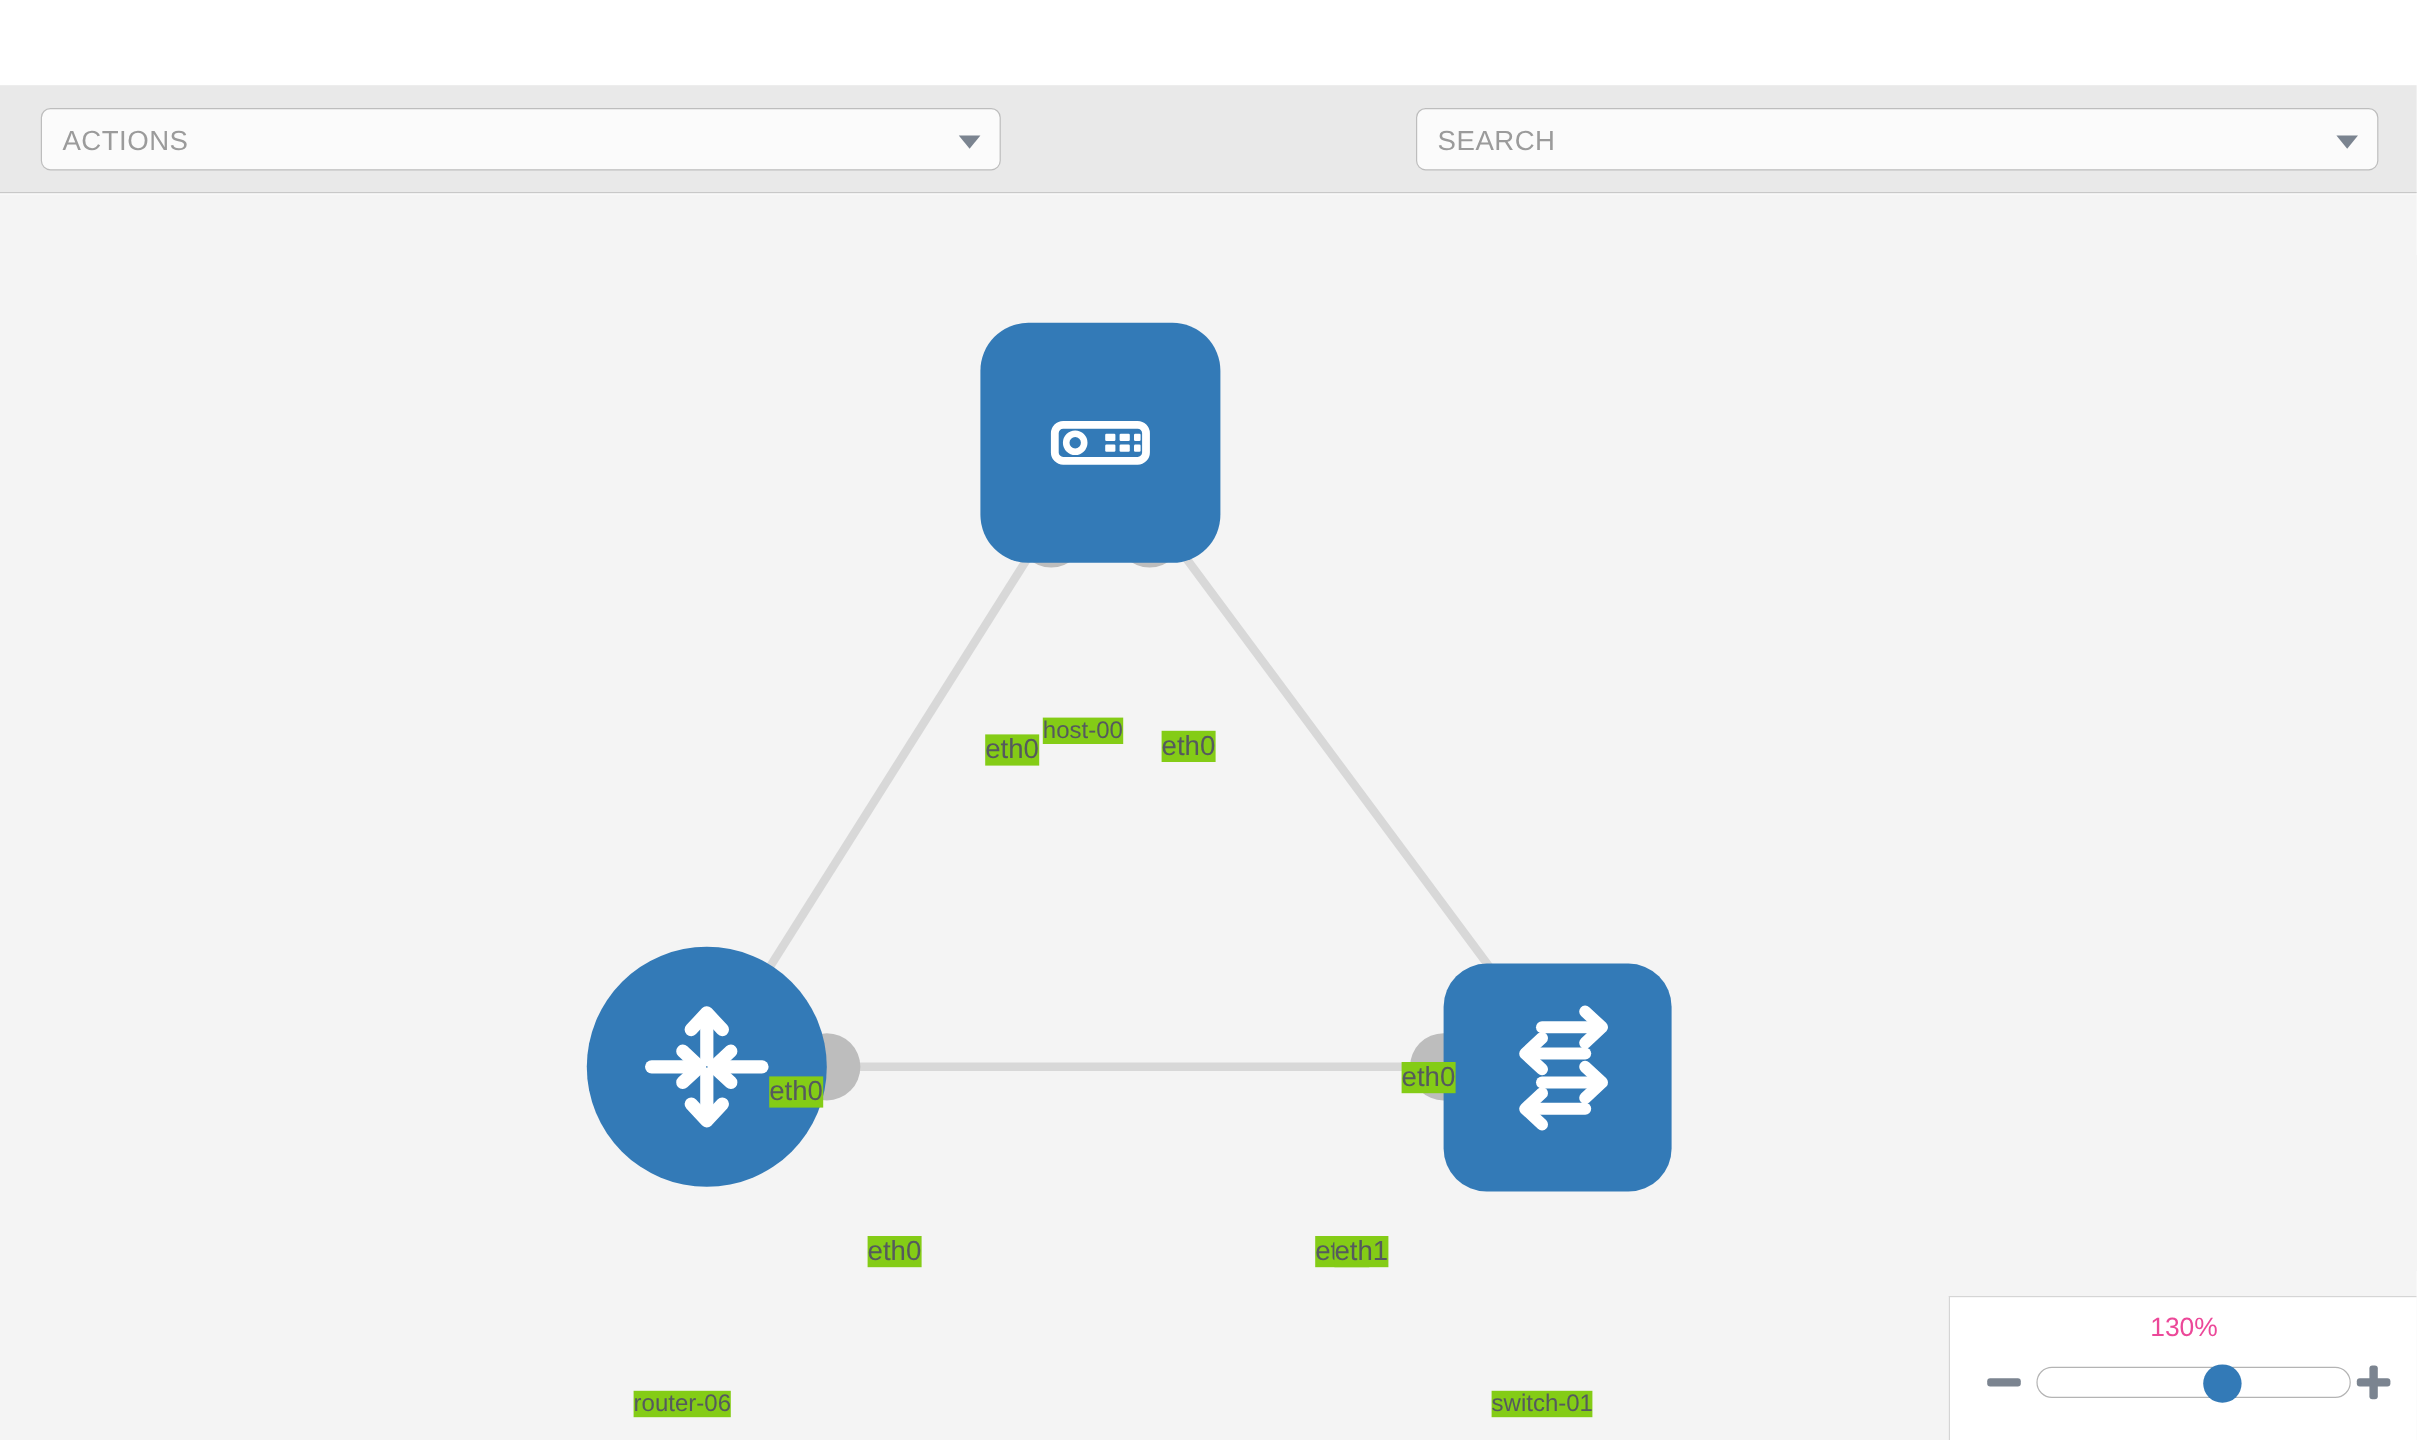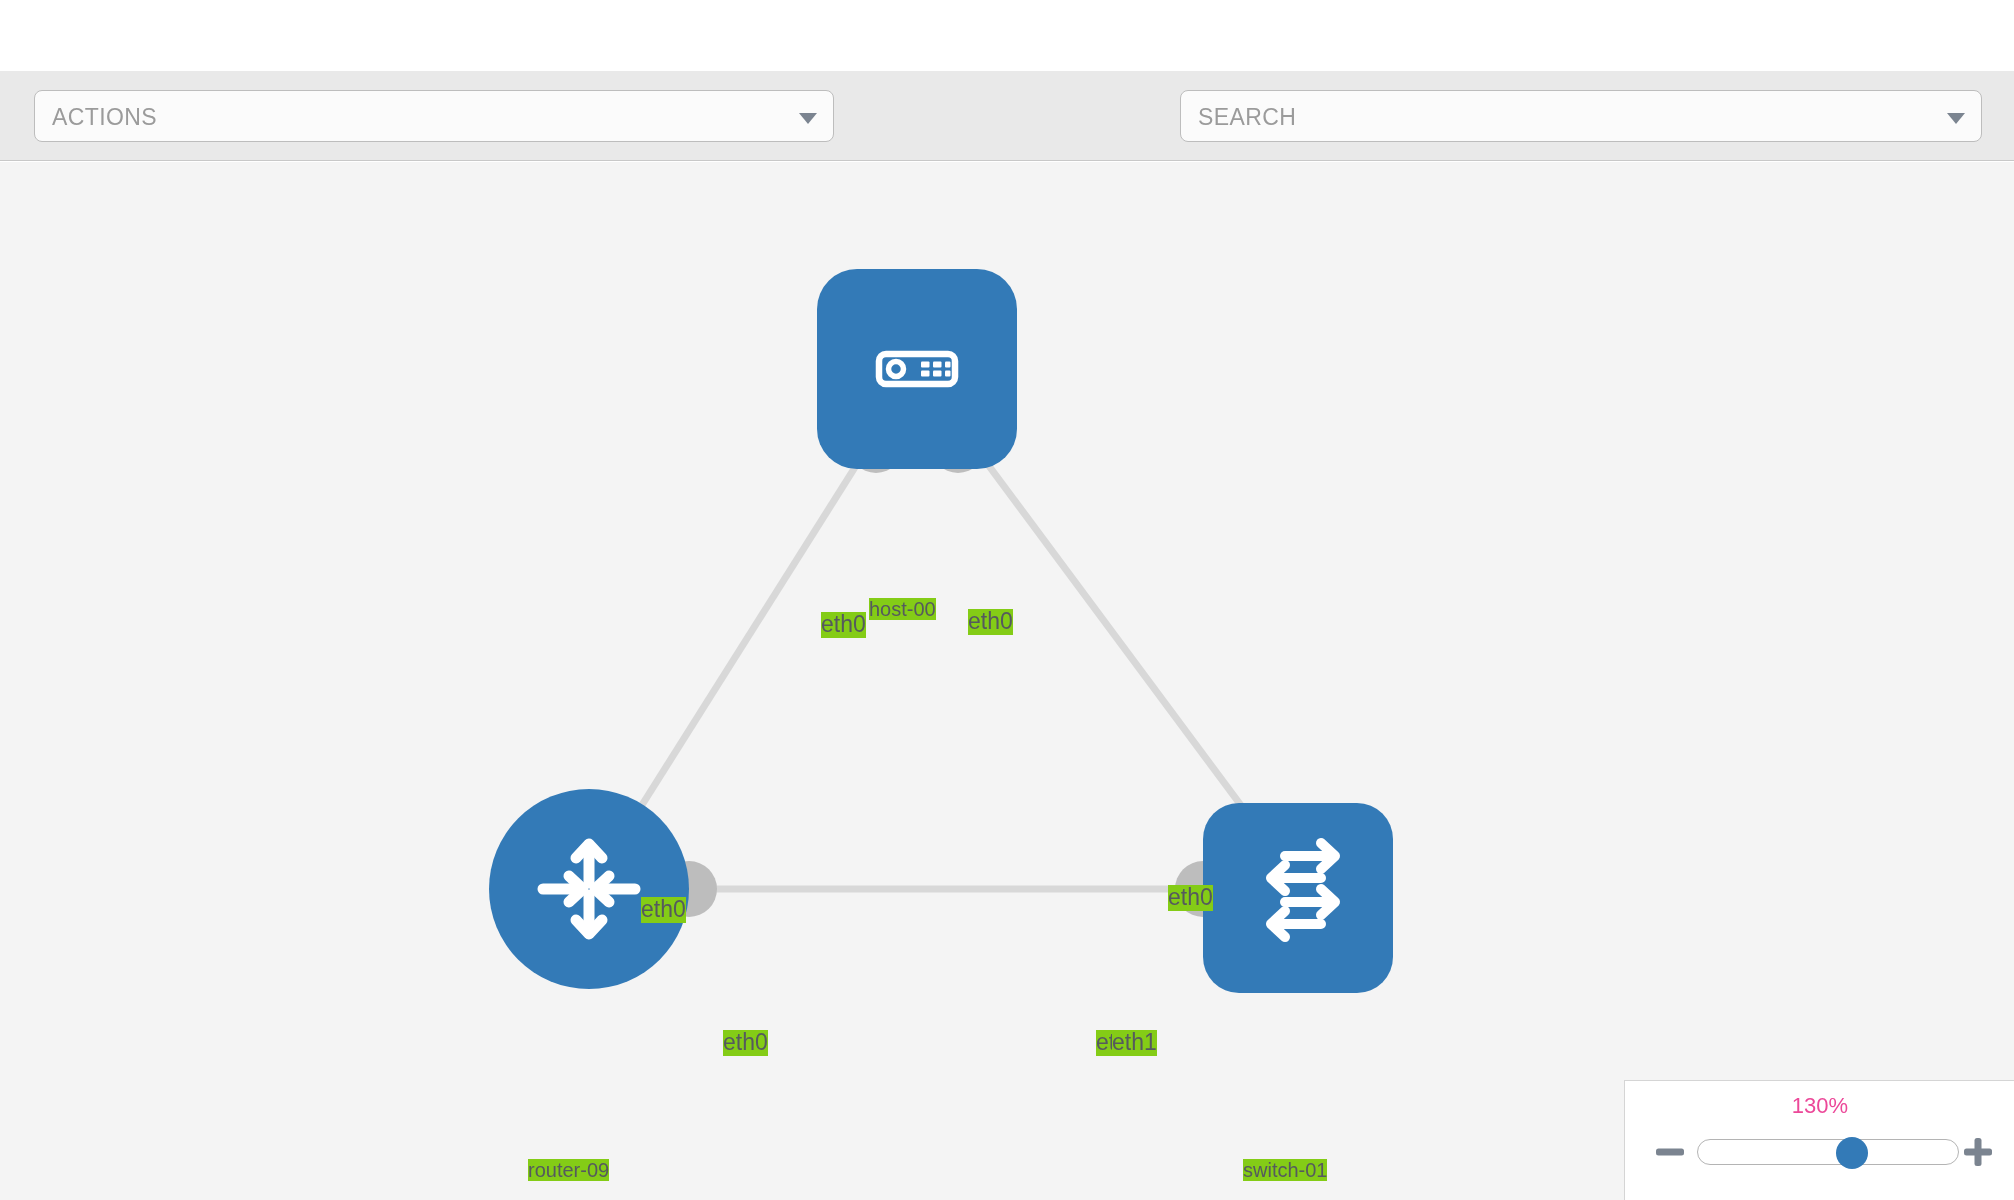--- a/index.html
+++ b/index.html
@@ -240,21 +240,21 @@
       <span class="if-label" style="left:968px; top:447px;">eth0</span>
       <span class="node-label" style="left:869px; top:436px;">host-00</span>
 
       <span class="if-label" style="left:641px; top:735px;">eth0</span>
       <span class="if-label" style="left:1168px; top:723px;">eth0</span>
 
       <span class="if-label" style="left:723px; top:868px;">eth0</span>
       <span class="if-label" style="left:1096px; top:868px;">eth0</span>
       <span class="if-label" style="left:1112px; top:868px;text-align:center;">eth1</span>
 
-      <span class="node-label" style="left:528px; top:997px;">router-09</span>
+      <span class="node-label" style="left:528px; top:997px;">router-06</span>
       <span class="node-label" style="left:1243px; top:997px;">switch-01</span>
     </div>
 
     <div class="zoom-panel">
       <div class="zoom-value">130%</div>
       <div class="zoom-row">
         <div class="zoom-minus">
           <svg width="34" height="34" viewBox="0 0 34 34">
             <rect x="3" y="13.5" width="28" height="7" rx="2.5" fill="#7b8490"></rect>
           </svg>

